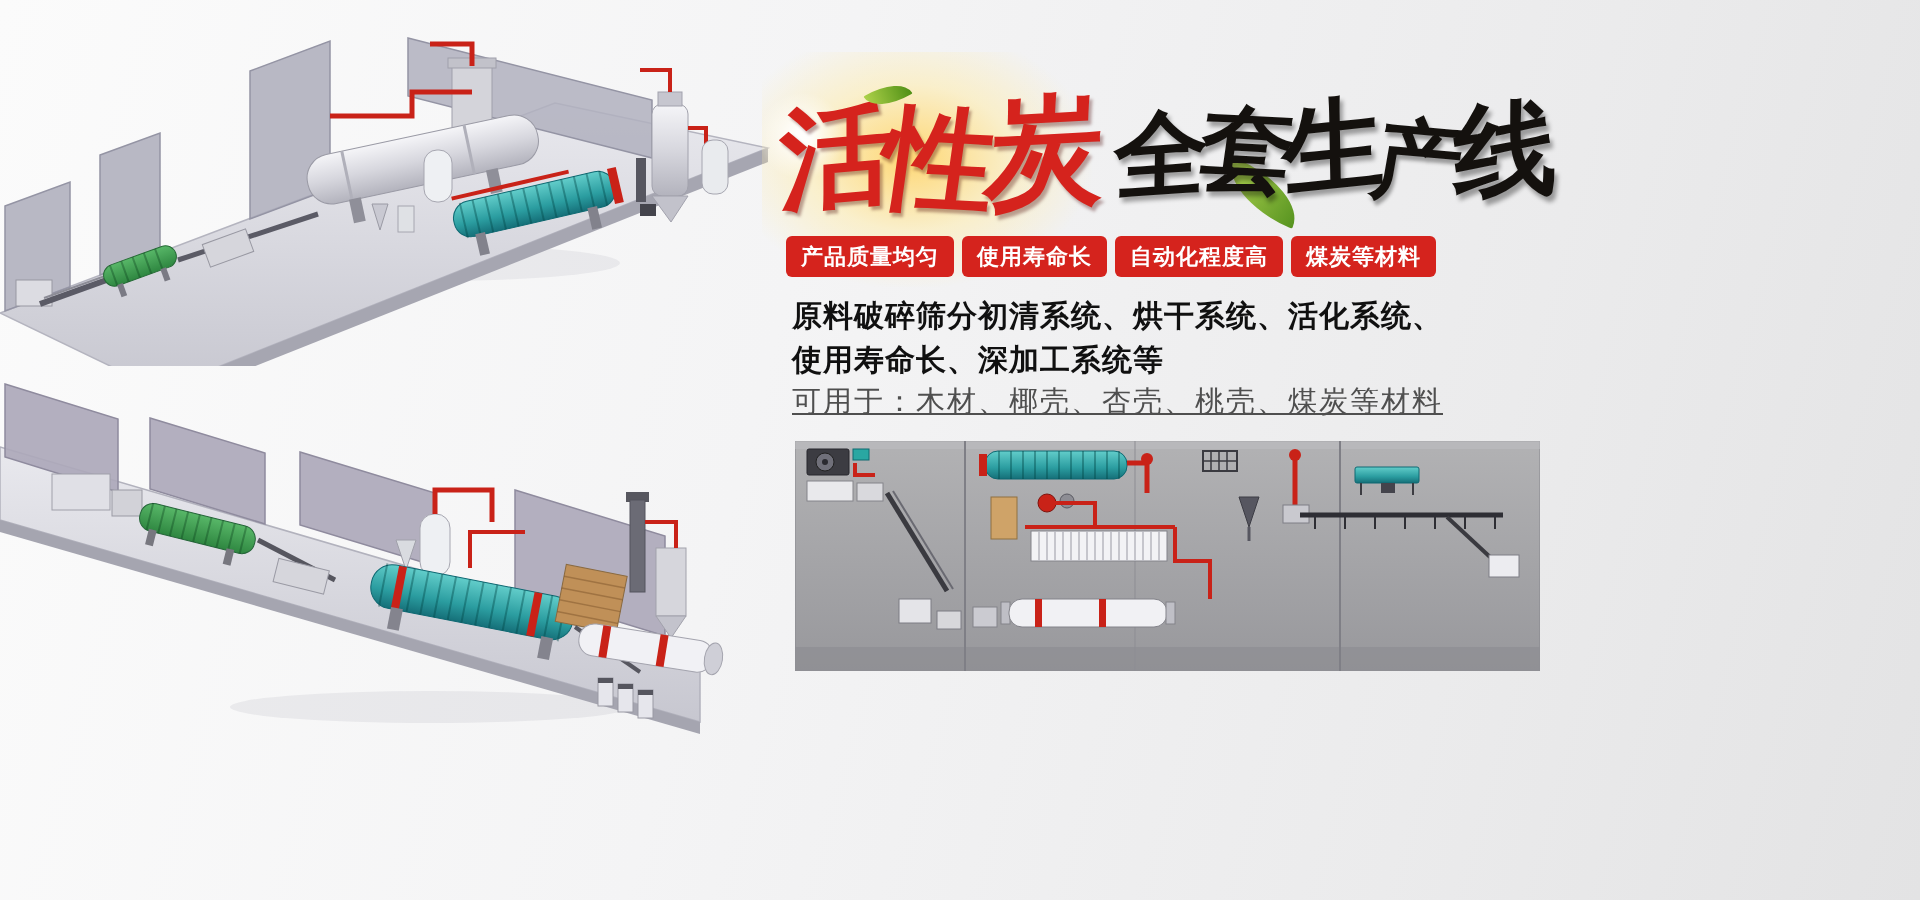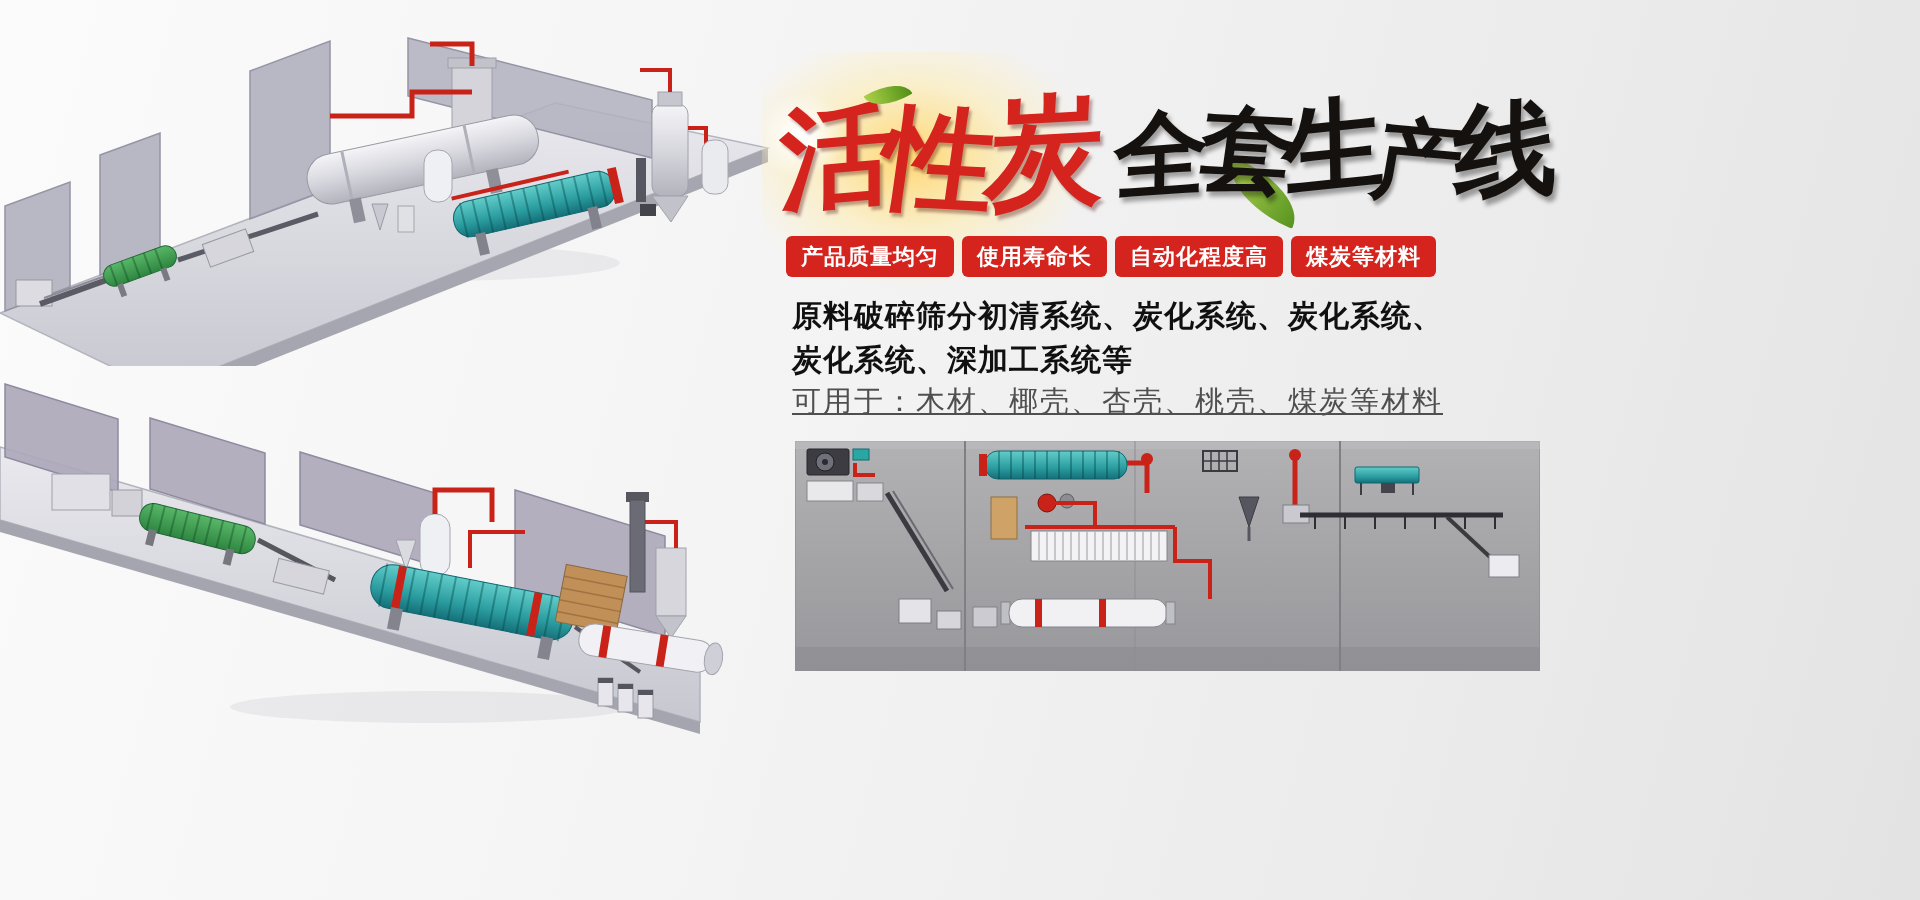--- a/index.html
+++ b/index.html
@@ -230,22 +230,22 @@
   </div>
 
   <div class="badges">
     <span class="badge">产品质量均匀</span>
     <span class="badge">使用寿命长</span>
     <span class="badge">自动化程度高</span>
     <span class="badge">煤炭等材料</span>
   </div>
 
   <div class="desc">
-    <div>原料破碎筛分初清系统、炭化系统、炭化系统、</div>
-    <div>炭化系统、深加工系统等</div>
+    <div>原料破碎筛分初清系统、烘干系统、活化系统、</div>
+    <div>使用寿命长、深加工系统等</div>
   </div>
   <div class="materials">可用于：木材、椰壳、杏壳、桃壳、煤炭等材料</div>
 
   <svg class="diagram" width="745" height="230" viewBox="0 0 745 230">
     <defs>
       <linearGradient id="panelG" x1="0" y1="0" x2="0" y2="1">
         <stop offset="0" stop-color="#b2b2b4"></stop>
           <stop offset="1" stop-color="#98989c"></stop>
       </linearGradient>
     </defs>

